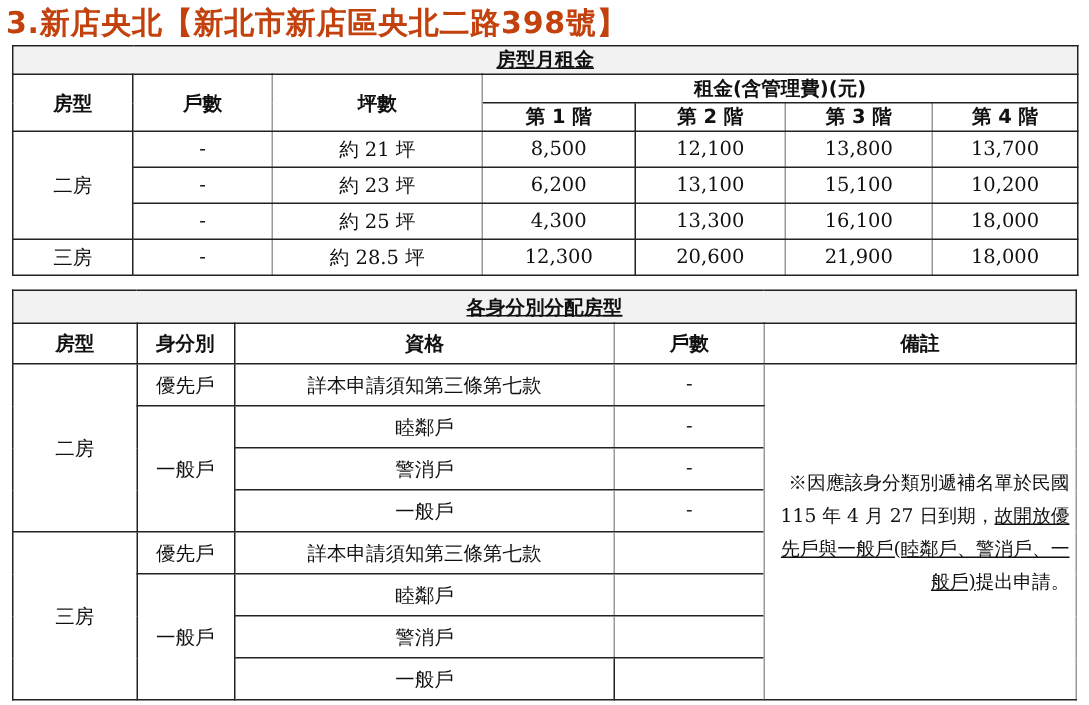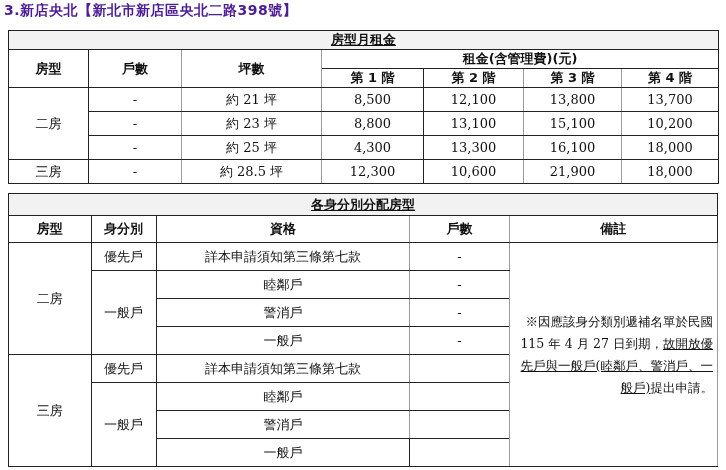--- a/index.html
+++ b/index.html
@@ -1,17 +1,17 @@
 <!DOCTYPE html>
 <html><head>
   <meta charset="utf-8">
   <style>
     html, body { margin: 0; padding: 0; background: #ffffff; }
     body { width: 726px; height: 470px; overflow: hidden; position: relative; font-family: "DejaVu Serif", "Liberation Serif", serif; color: #111; }
-    .title { position: absolute; left: 4px; top: 2px; font-family: "DejaVu Sans", sans-serif; font-weight: bold; font-size: 14px; letter-spacing: 0.5px; color: #4c1d95; white-space: nowrap; }
+    .title { position: absolute; left: 4px; top: 2px; font-family: "DejaVu Sans", sans-serif; font-weight: bold; font-size: 20px; letter-spacing: 0.5px; color: #c2410c; white-space: nowrap; }
     table { border-collapse: collapse; position: absolute; left: 8px; width: 710px; table-layout: fixed; padding-left: 10px; }
     td { border: 1px solid #222; text-align: center; vertical-align: middle; font-size: 13px; padding: 0; overflow: hidden; white-space: nowrap; }
     .hd { font-family: "DejaVu Sans", sans-serif; font-weight: bold; font-size: 13px; }
     .band { background: #f2f2f2; font-family: "DejaVu Sans", sans-serif; font-weight: bold; font-size: 13px; }
     .band span { text-decoration: underline; }
     .grayv { border-left-color: #999; border-right-color: #999; }
     #t1 { top: 30px; }
     #t2 { top: 193px; }
     .note { text-align: right; white-space: normal; font-size: 12.5px; line-height: 22px; padding: 0 4px 0 4px; vertical-align: middle; }
     .note .ul { text-decoration: underline; }
@@ -52,39 +52,39 @@
     <td class="grayv">-</td>
     <td class="grayv">約 21 坪</td>
     <td>8,500</td>
     <td class="grayv">12,100</td>
     <td class="grayv">13,800</td>
     <td>13,700</td>
   </tr>
   <tr style="height:24px">
     <td class="grayv">-</td>
     <td class="grayv">約 23 坪</td>
-    <td>8,800</td>
+    <td>6,200</td>
     <td class="grayv">13,100</td>
     <td class="grayv">15,100</td>
     <td>10,200</td>
   </tr>
   <tr style="height:24px">
     <td class="grayv">-</td>
     <td class="grayv">約 25 坪</td>
     <td>4,300</td>
     <td class="grayv">13,300</td>
     <td class="grayv">16,100</td>
     <td>18,000</td>
   </tr>
   <tr style="height:24px">
     <td>三房</td>
     <td class="grayv">-</td>
     <td class="grayv">約 28.5 坪</td>
     <td>12,300</td>
-    <td class="grayv">10,600</td>
+    <td class="grayv">20,600</td>
     <td class="grayv">21,900</td>
     <td>18,000</td>
   </tr>
 </tbody>
   </table>
 
 <table id="t2">
   <colgroup>
     <col style="width:80px">
       <col style="width:63px">

